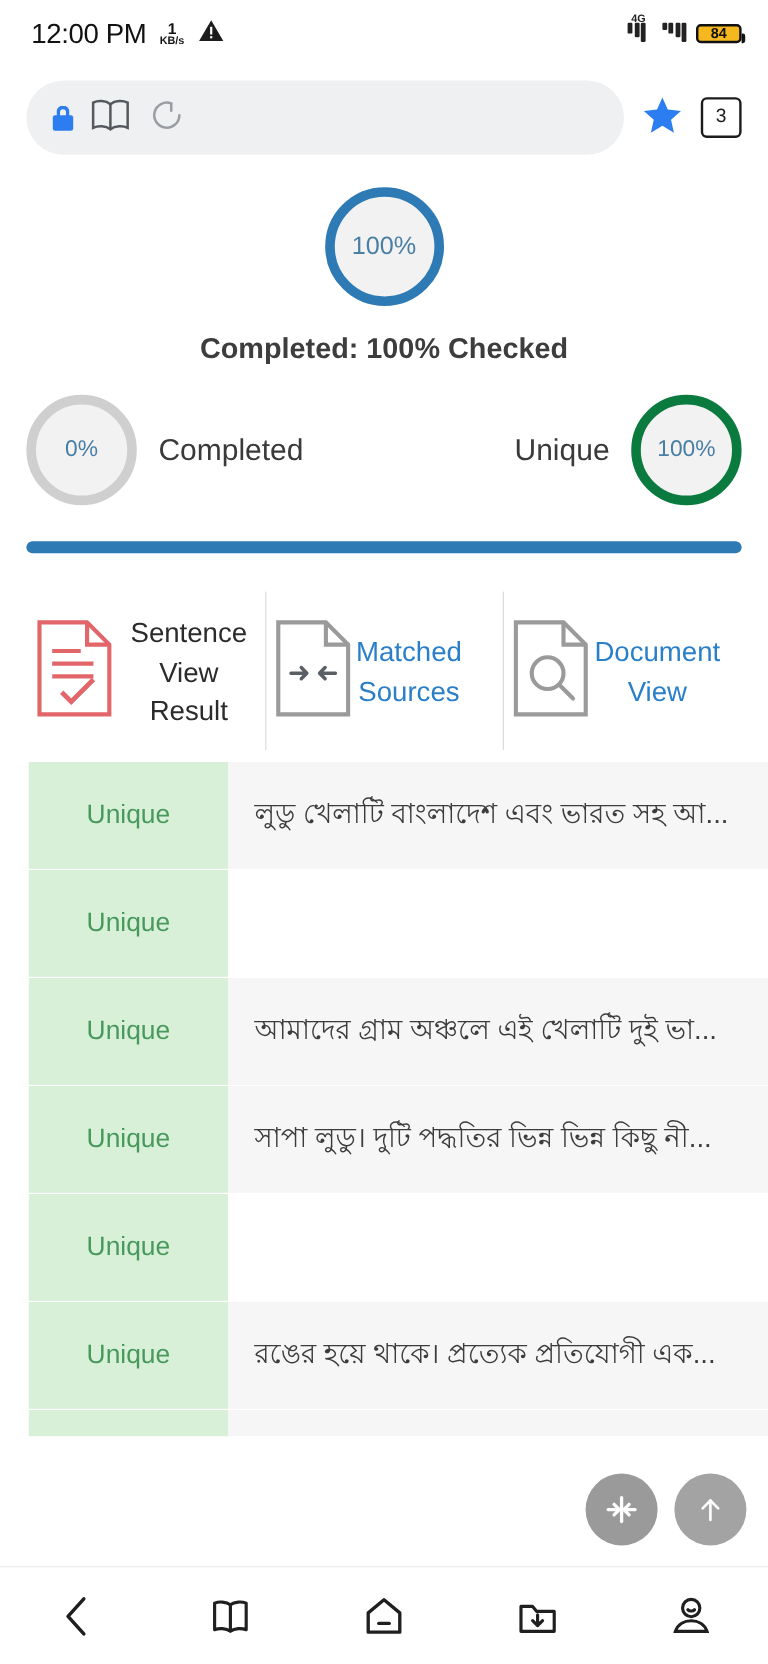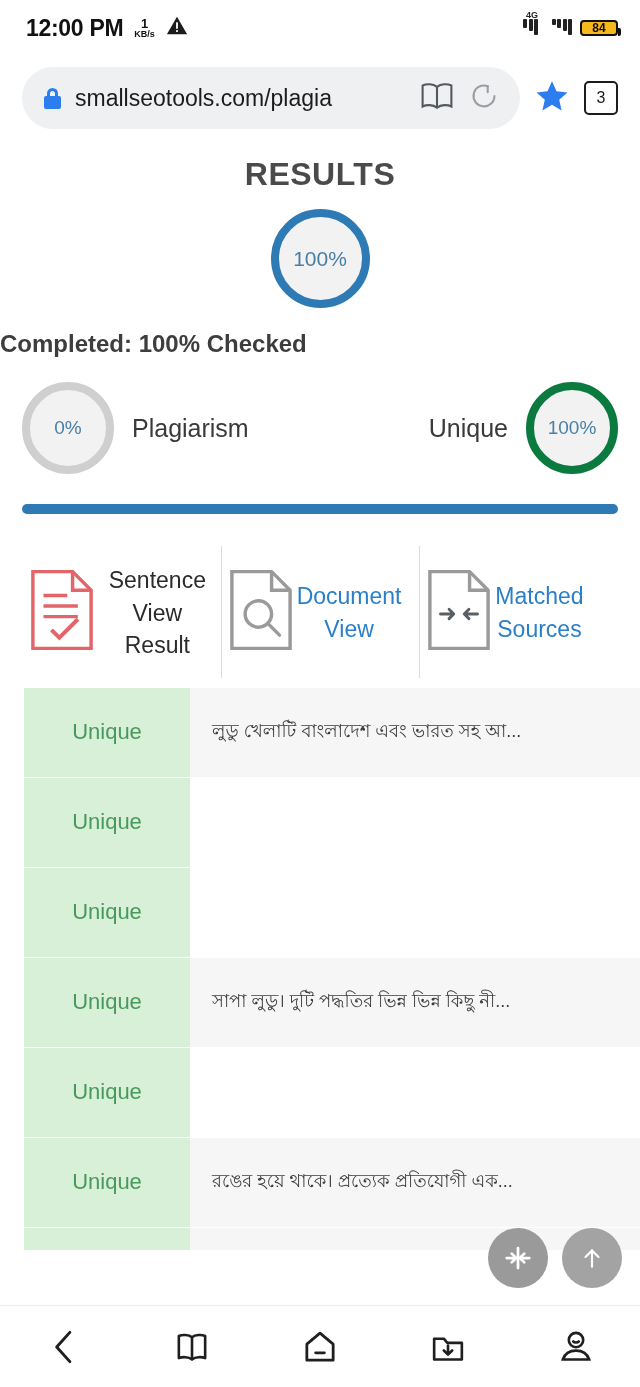--- a/index.html
+++ b/index.html
@@ -10,21 +10,21 @@
     overflow:hidden;
   }
 
   
   .statusbar{
     height:56px; width:100%;
     display:flex; align-items:center; justify-content:space-between;
     padding:0 22px 0 26px;
   }
   .sb-left{ display:flex; align-items:center; gap:11px; }
-  .sb-time{ font-size:23px; font-weight:bold; color:#111; letter-spacing:-0.3px; }
+  .sb-time{ font-size:23px; font-weight:normal; color:#111; letter-spacing:-0.3px; }
   .sb-speed{ display:flex; flex-direction:column; align-items:center; line-height:1; color:#111; }
   .sb-speed .num{ font-size:13px; font-weight:bold; }
   .sb-speed .unit{ font-size:9px; font-weight:bold; }
   .sb-right{ display:flex; align-items:center; gap:8px; }
   .battery{
     width:38px; height:16px; border:2px solid #111; border-radius:4px;
     position:relative; display:flex; align-items:center; justify-content:center;
     background:#f6b81f;
   }
   .battery::after{
@@ -69,21 +69,21 @@
     letter-spacing:0.5px; margin-top:16px;
   }
   .main-circle-wrap{ display:flex; justify-content:center; margin-top:16px; }
   .main-circle{
     width:99px; height:99px; border-radius:50%;
     border:8px solid #2e7ab4; background:#f2f2f2;
     display:flex; align-items:center; justify-content:center;
     font-size:21px; color:#4a7fa5;
   }
   .completed{
-    font-size:24px; font-weight:bold; color:#3d3d3d;
+    text-align:center; font-size:24px; font-weight:bold; color:#3d3d3d;
     margin-top:22px;
   }
 
   .stats{
     display:flex; align-items:center; justify-content:space-between;
     padding:0 22px; margin-top:24px;
   }
   .stat{ display:flex; align-items:center; gap:18px; }
   .ring{
     width:92px; height:92px; border-radius:50%; background:#f2f2f2;
@@ -120,21 +120,21 @@
   
   .rows{ margin-top:6px; }
   .row{ display:flex; height:89px; margin-bottom:1px; }
   .row .badge{
     width:166px; margin-left:24px; background:#d8f0d8;
     display:flex; align-items:center; justify-content:center;
     font-size:22px; color:#48995c;
   }
   .row .sent{
     flex:1; background:#f6f6f6; display:flex; align-items:center;
-    padding:0 16px 0 22px; font-size:18px; color:#3c3c3c;
+    padding:0 16px 0 22px; font-size:23px; color:#3c3c3c;
     white-space:nowrap; overflow:hidden;
   }
   .row.partial{ height:22px; overflow:hidden; }
 
   
   .fabs{ position:absolute; right:18px; top:1228px; display:flex; gap:14px; }
   .fab{
     width:60px; height:60px; border-radius:50%;
     background:#9a9a9a; display:flex; align-items:center; justify-content:center;
   }
@@ -185,21 +185,20 @@
     </span>
   </div>
 </div>
 
 <div class="urlbar-wrap">
   <div class="urlbar">
     <span class="lock">
         <span class="sh"></span>
         <span class="body"></span>
       </span>
-    <span class="url-text">smallseotools.com/plagia</span>
     <span>
       <svg width="34" height="30" viewBox="0 0 26 22" fill="none" stroke="#55595e" stroke-width="1.6">
         <path d="M13 4 C10 1.5 5 1.5 2 3 V19 C5 17.5 10 17.5 13 20 C16 17.5 21 17.5 24 19 V3 C21 1.5 16 1.5 13 4 Z"></path>
         <path d="M13 4 V20"></path>
       </svg>
     </span>
     <span>
       <svg width="32" height="32" viewBox="0 0 26 26" fill="none" stroke="#9a9ea3" stroke-width="1.7" stroke-linecap="round">
         <path d="M21.5 13 A8.5 8.5 0 1 1 16 5"></path>
         <path d="M16 5 L16 10"></path>
@@ -209,32 +208,31 @@
   <span>
     <svg width="36" height="36" viewBox="0 0 24 24">
         <path d="M12 2.2 L15 8.9 L22.3 9.6 L16.8 14.5 L18.4 21.7 L12 17.9 L5.6 21.7 L7.2 14.5 L1.7 9.6 L9 8.9 Z" fill="#2b7df0"></path>
       </svg>
   </span>
   <span class="tabcount">3</span>
 </div>
 
 <div class="page">
 
-  <div class="results-title">RESULTS</div>
 
   <div class="main-circle-wrap">
     <div class="main-circle">100%</div>
   </div>
 
   <div class="completed">Completed: 100% Checked</div>
 
   <div class="stats">
     <div class="stat">
       <div class="ring gray">0%</div>
-      <div class="stat-label">Plagiarism</div>
+      <div class="stat-label">Completed</div>
     </div>
     <div class="stat">
       <div class="stat-label">Unique</div>
       <div class="ring green">100%</div>
     </div>
   </div>
 
   <div class="progress"></div>
 
   <div class="tabs">
@@ -244,69 +242,70 @@
         <svg width="72" height="82" viewBox="0 0 52 62" fill="none" stroke="#e2656a" stroke-width="2.6">
           <path d="M4 2 H34 L48 16 V60 H4 Z"></path>
           <path d="M34 2 V16 H48"></path>
           <path d="M12 20 H30 M12 28 H38 M12 36 H38"></path>
           <path d="M18 46 L24 52 L38 38" stroke-width="3"></path>
         </svg>
       </span>
       <span class="lbl">
         <span>Sentence</span><br>
         <span>View Result</span>
-      </span>
-    </div>
-
-    <div class="tab">
-      <span class="ico">
-        <svg width="72" height="82" viewBox="0 0 52 62" fill="none" stroke="#9a9a9a" stroke-width="2.6">
-          <path d="M4 2 H34 L48 16 V60 H4 Z"></path>
-          <path d="M34 2 V16 H48"></path>
-          <circle cx="24" cy="34" r="10"></circle>
-          <path d="M31.5 41.5 L40 50" stroke-linecap="round"></path>
-        </svg>
-      </span>
-      <span class="lbl link">
-        <span>Document</span><br>
-        <span>View</span>
       </span>
     </div>
 
     <div class="tab">
       <span class="ico">
         <svg width="72" height="82" viewBox="0 0 52 62" fill="none" stroke="#9a9a9a" stroke-width="2.6">
           <path d="M4 2 H34 L48 16 V60 H4 Z"></path>
           <path d="M34 2 V16 H48"></path>
           <g stroke="#5a5f66" stroke-width="2.2" stroke-linecap="round" stroke-linejoin="round">
             <path d="M12 34 H22 M18.5 30.5 L22 34 L18.5 37.5"></path>
             <path d="M40 34 H30 M33.5 30.5 L30 34 L33.5 37.5"></path>
           </g>
         </svg>
       </span>
       <span class="lbl link">
         <span>Matched</span><br>
         <span>Sources</span>
       </span>
     </div>
+
+    <div class="tab">
+      <span class="ico">
+        <svg width="72" height="82" viewBox="0 0 52 62" fill="none" stroke="#9a9a9a" stroke-width="2.6">
+          <path d="M4 2 H34 L48 16 V60 H4 Z"></path>
+          <path d="M34 2 V16 H48"></path>
+          <circle cx="24" cy="34" r="10"></circle>
+          <path d="M31.5 41.5 L40 50" stroke-linecap="round"></path>
+        </svg>
+      </span>
+      <span class="lbl link">
+        <span>Document</span><br>
+        <span>View</span>
+      </span>
+    </div>
   </div>
 
   <div class="rows">
 
     <div class="row">
       <div class="badge">Unique</div>
       <div class="sent">লুডু খেলাটি বাংলাদেশ এবং ভারত সহ আ...</div>
     </div>
 
     <div class="row">
       <div class="badge">Unique</div>
     </div>
 
     <div class="row">
       <div class="badge">Unique</div>
+      <div class="sent">আমাদের গ্রাম অঞ্চলে এই খেলাটি দুই ভা...</div>
     </div>
 
     <div class="row">
       <div class="badge">Unique</div>
       <div class="sent">সাপা লুডু। দুটি পদ্ধতির ভিন্ন ভিন্ন কিছু নী...</div>
     </div>
 
     <div class="row">
       <div class="badge">Unique</div>
     </div>

